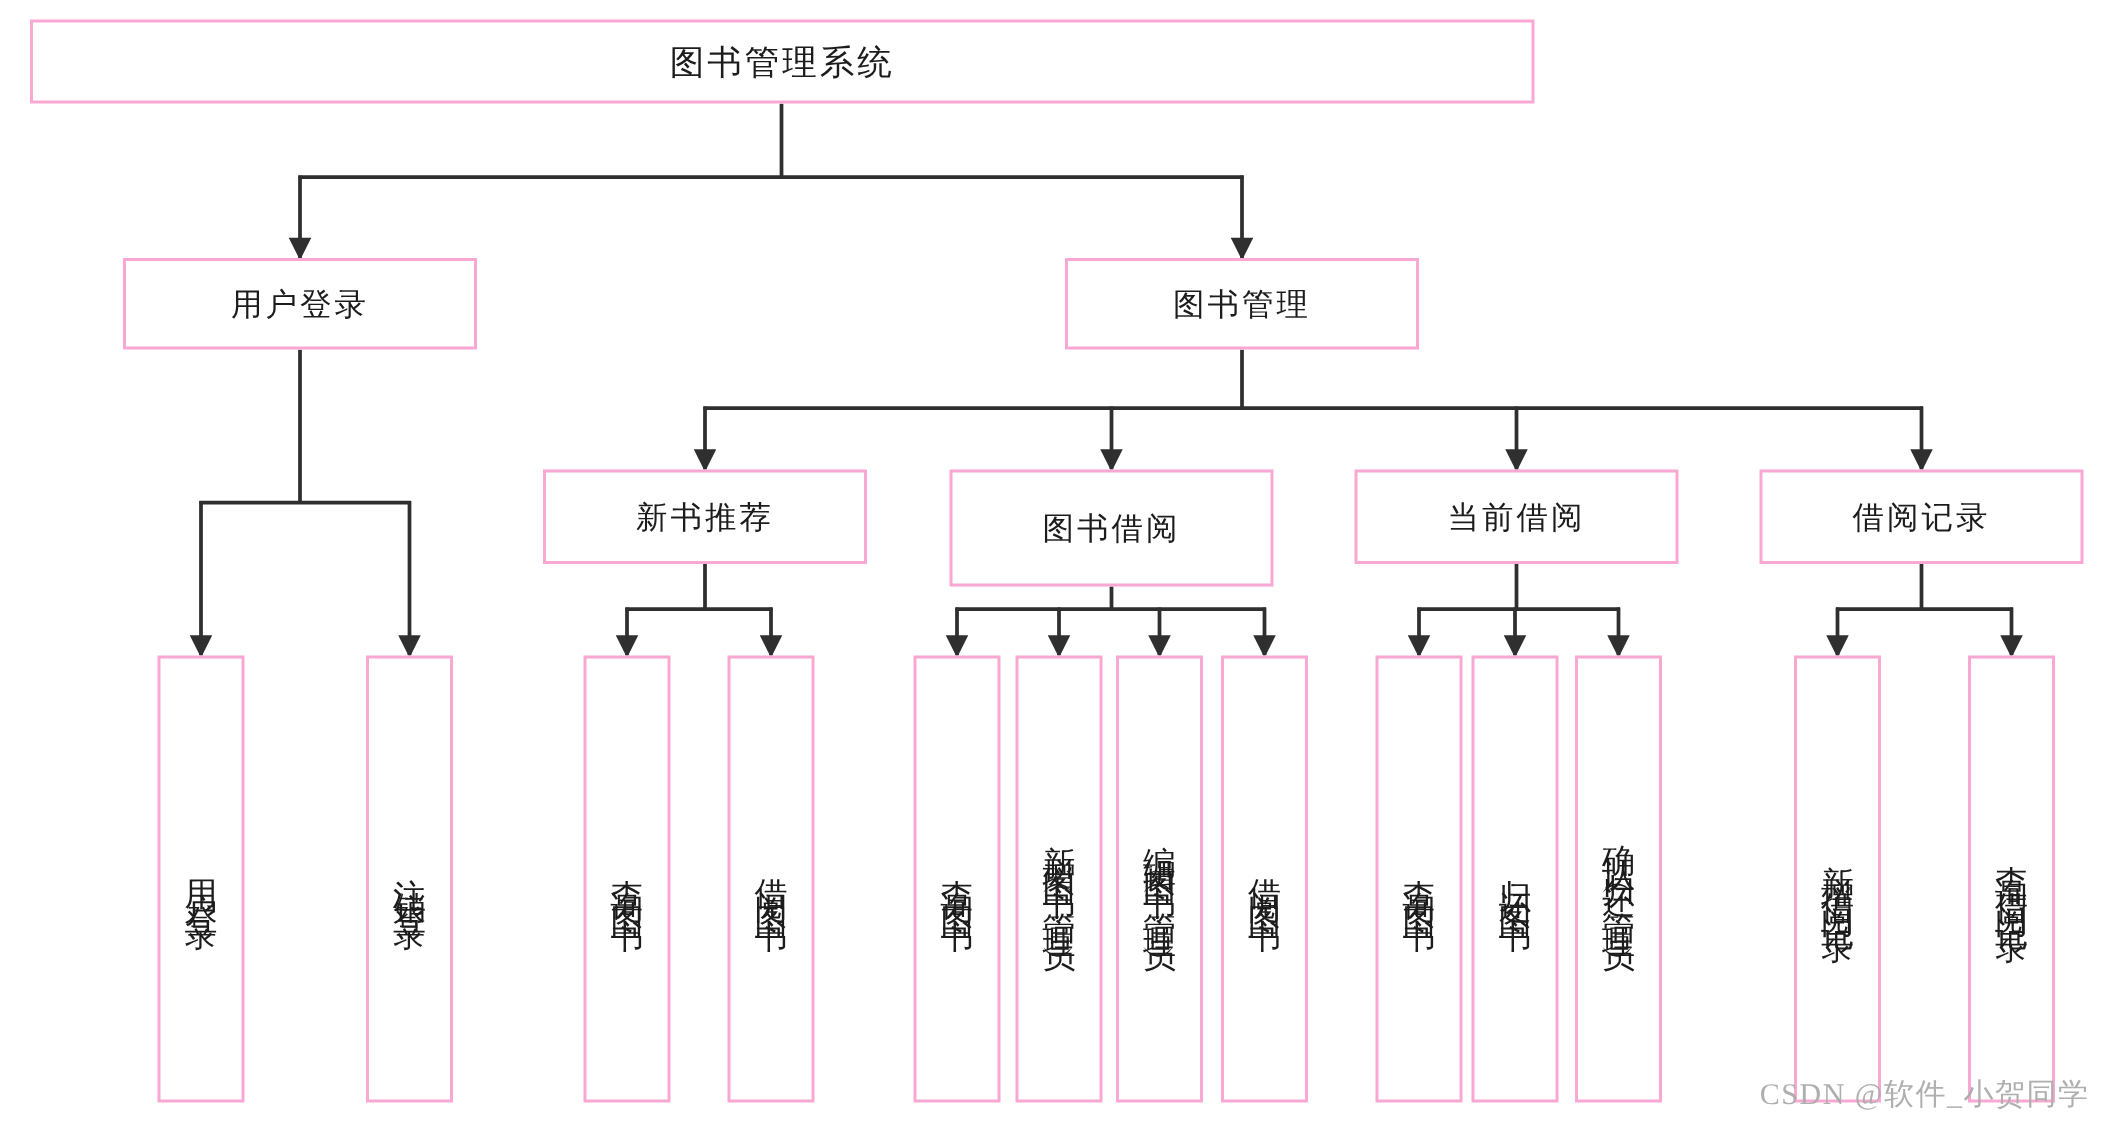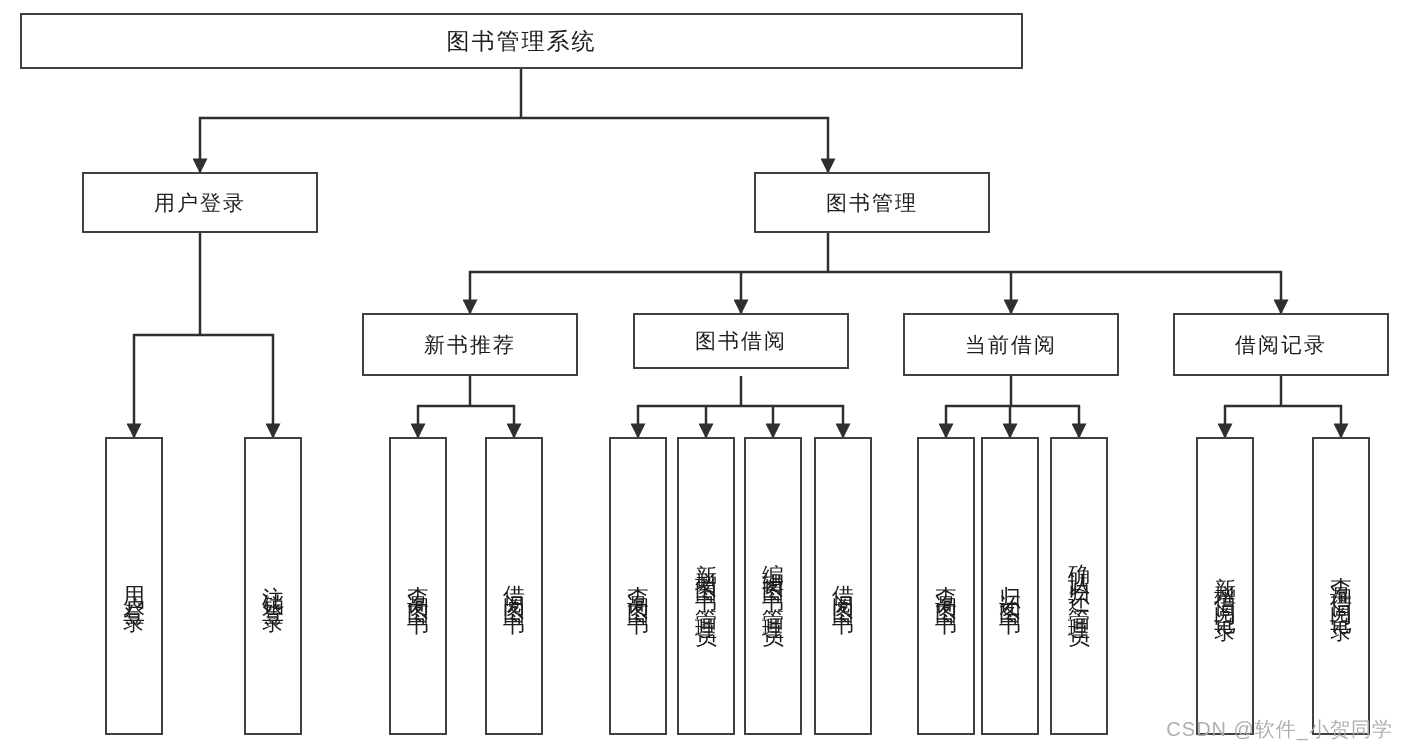--- a/index.html
+++ b/index.html
@@ -4,33 +4,33 @@
 <style>
   html,body { margin:0; padding:0; background:#ffffff; }
   .canvas {
     position:relative; width:1405px; height:747px; background:#ffffff;
     font-family:"Liberation Sans", sans-serif; overflow:hidden;
   }
   .connector-layer { position:absolute; left:0; top:0; width:1405px; height:747px; }
   .connector-layer line { stroke:#2f2f2f; stroke-width:2.5; }
   .box {
     position:absolute; box-sizing:border-box; background:#ffffff;
-    border:2px solid #404040; display:flex; align-items:center; justify-content:center;
+    border:2px solid #f9a8d4; display:flex; align-items:center; justify-content:center;
     color:#1c1c1c;
   }
   .hbox { font-size:21px; letter-spacing:2px; white-space:nowrap; }
   .root-box { left:20px; top:13px; width:1003px; height:56px; font-size:23px; }
   .leaf { top:437px; width:58px; height:298px; }
   .vtext {
     writing-mode:vertical-rl; text-orientation:mixed;
     font-size:22px; line-height:1; letter-spacing:9px; color:#1c1c1c;
   }
   .watermark {
     position:absolute; right:12px; bottom:4px; z-index:5;
-    font-size:20px; color:rgba(171,171,171,0.95); letter-spacing:1px; white-space:nowrap;
+    font-size:20px; color:rgba(171,171,171,0.95); letter-spacing:1px; white-space:nowrap;font-family:Liberation Serif, serif;
   }
 </style>
 </head>
 <body>
 
 <div class="canvas">
 
   <svg class="connector-layer" width="1405" height="747" viewBox="0 0 1405 747" xmlns="http://www.w3.org/2000/svg">
     <defs>
       <marker id="ah" viewBox="0 0 10 10" refX="9" refY="5" markerUnits="userSpaceOnUse" markerWidth="24" markerHeight="15" orient="auto">
@@ -93,28 +93,28 @@
     </g>
   </svg>
 
   <div class="box hbox root-box">
     <span>图书管理系统</span>
   </div>
 
   <div class="box hbox" style="left:82px; top:172px; width:236px; height:61px;">
     <span>用户登录</span>
   </div>
-  <div class="box hbox" style="left:710px; top:172px; width:236px; height:61px;margin-left:44px;">
+  <div class="box hbox" style="left:710px; top:172px; width:236px; height:61px;">
     <span>图书管理</span>
   </div>
 
   <div class="box hbox" style="left:362px; top:313px; width:216px; height:63px;justify-content:center;">
     <span>新书推荐</span>
   </div>
-  <div class="box hbox" style="left:633px; top:313px; width:216px; height:56px;">
+  <div class="box hbox" style="left:633px; top:313px; width:216px; height:78px;">
     <span>图书借阅</span>
   </div>
   <div class="box hbox" style="left:903px; top:313px; width:216px; height:63px;text-align:right;">
     <span>当前借阅</span>
   </div>
   <div class="box hbox" style="left:1173px; top:313px; width:216px; height:63px;">
     <span>借阅记录</span>
   </div>
 
   <div class="box leaf" style="left:105px;">

